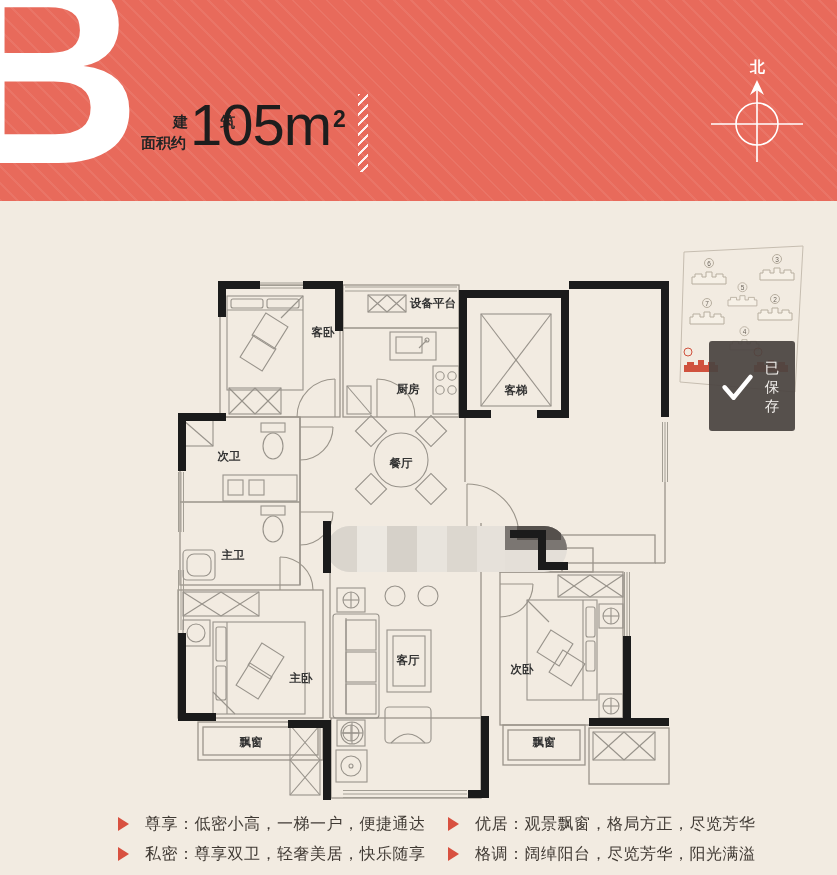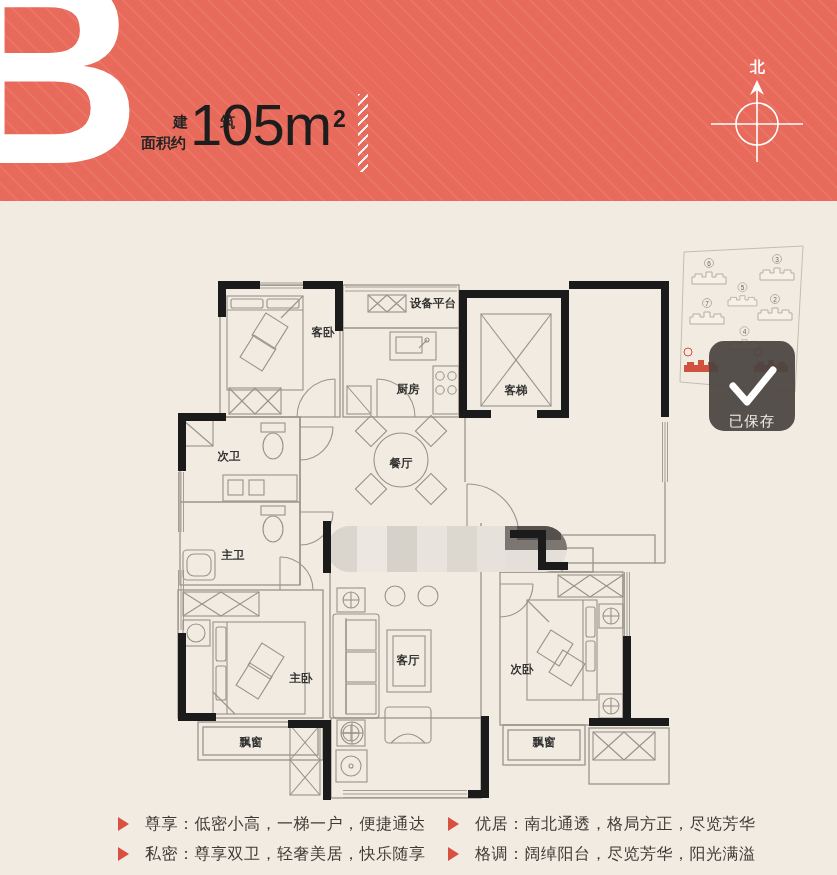--- a/index.html
+++ b/index.html
@@ -42,22 +42,22 @@
     padding:0 8px 12px 0;border-bottom:1px solid rgba(255,255,255,.95);
   }
   .compass{position:absolute;left:705px;top:58px;width:105px;z-index:2;text-align:center;}
   .compass-label{font-size:15px;color:#fff;font-weight:bold;line-height:18px;}
   
   .floorplan{position:absolute;left:165px;top:270px;}
   .siteplan{position:absolute;left:676px;top:240px;}
   
   .toast{
     position:absolute;left:709px;top:341px;width:86px;height:90px;
-    background:rgba(74,68,65,.93);border-radius:15px;z-index:5;
-    display:flex;flex-direction:column;align-items:center;justify-content:flex-end;
+    background:rgba(74,68,65,.93);border-radius:3px;z-index:5;
+    display:flex;flex-direction:row;align-items:center;justify-content:flex-start;
   }
   .toast-label{font-size:14.5px;color:#f2efec;letter-spacing:1px;margin-top:2px;}
   
   .feature{position:absolute;display:flex;align-items:center;height:20px;}
   .tri{
     width:0;height:0;margin-right:16px;
     border-top:7px solid transparent;border-bottom:7px solid transparent;
     border-left:11px solid #d8503f;
   }
   .ftext{font-size:16px;color:#403a34;font-weight:500;letter-spacing:.5px;}
@@ -407,19 +407,19 @@
   <div class="feature" style="left:118px;top:814px">
     <span class="tri"></span>
     <span class="ftext">尊享：低密小高，一梯一户，便捷通达</span>
   </div>
   <div class="feature" style="left:118px;top:844px">
     <span class="tri"></span>
     <span class="ftext">私密：尊享双卫，轻奢美居，快乐随享</span>
   </div>
   <div class="feature" style="left:448px;top:814px">
     <span class="tri"></span>
-    <span class="ftext">优居：南北通透，格局方正，尽览芳华</span>
+    <span class="ftext">优居：观景飘窗，格局方正，尽览芳华</span>
   </div>
   <div class="feature" style="left:448px;top:844px">
     <span class="tri"></span>
     <span class="ftext">格调：阔绰阳台，尽览芳华，阳光满溢</span>
   </div>
 </div>
 
 </body></html>

